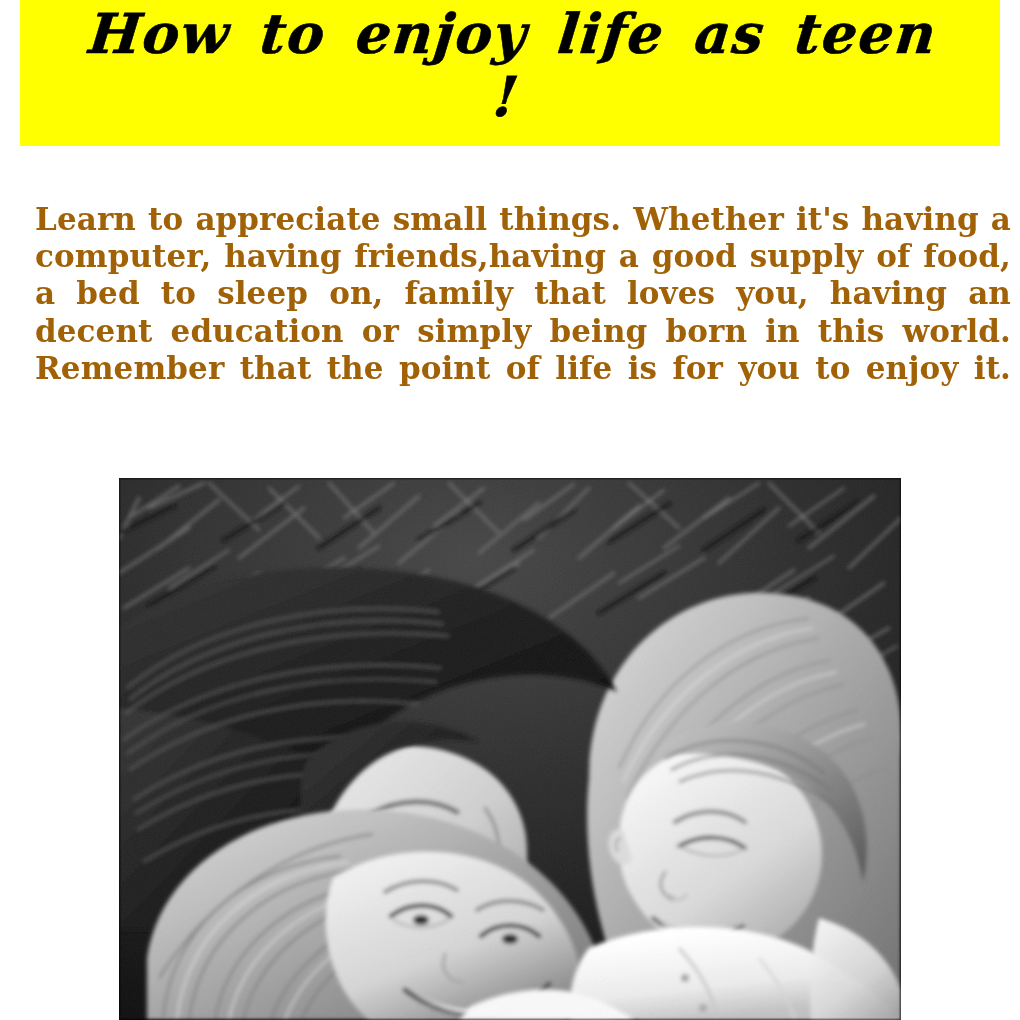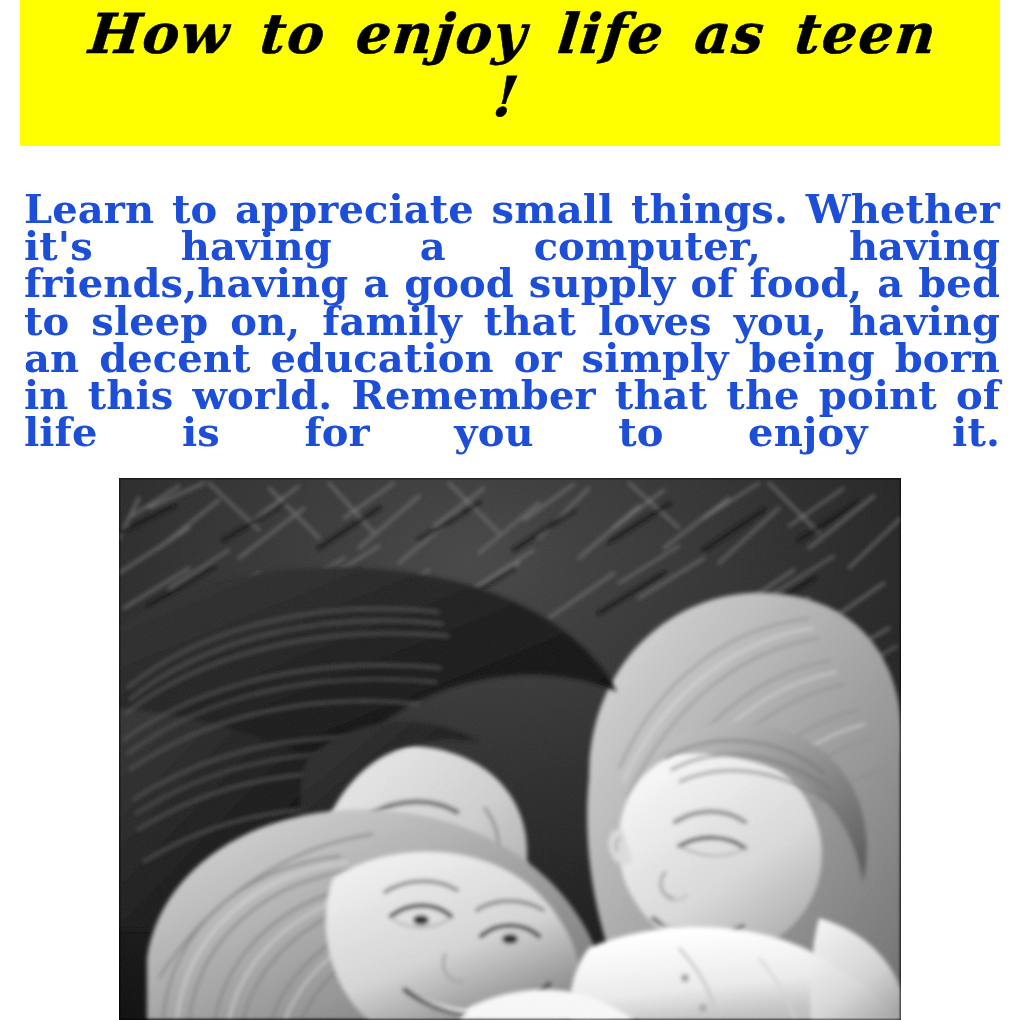--- a/index.html
+++ b/index.html
@@ -51,29 +51,29 @@
     -webkit-text-stroke: 0.6px #000000;
     white-space: pre-line;
   }
 
   
   .body-text {
     position: absolute;
     left: 24px;
     top: 190px;
     width: 976px;
-    color: #1d4ed8;
+    color: #a16207;
     font-family: "DejaVu Serif", "Liberation Serif", serif;
     font-weight: bold;
-    font-size: 40px;
+    font-size: 31px;
     line-height: 37.2px;
     text-align: justify;
     text-justify: inter-word;
     letter-spacing: 0.1px;
-    margin: 0;
+    margin: 11px;
   }
   .body-text::after {
     content: "";
     display: inline-block;
     width: 100%;
   }
 
   
   .photo {
     position: absolute;

